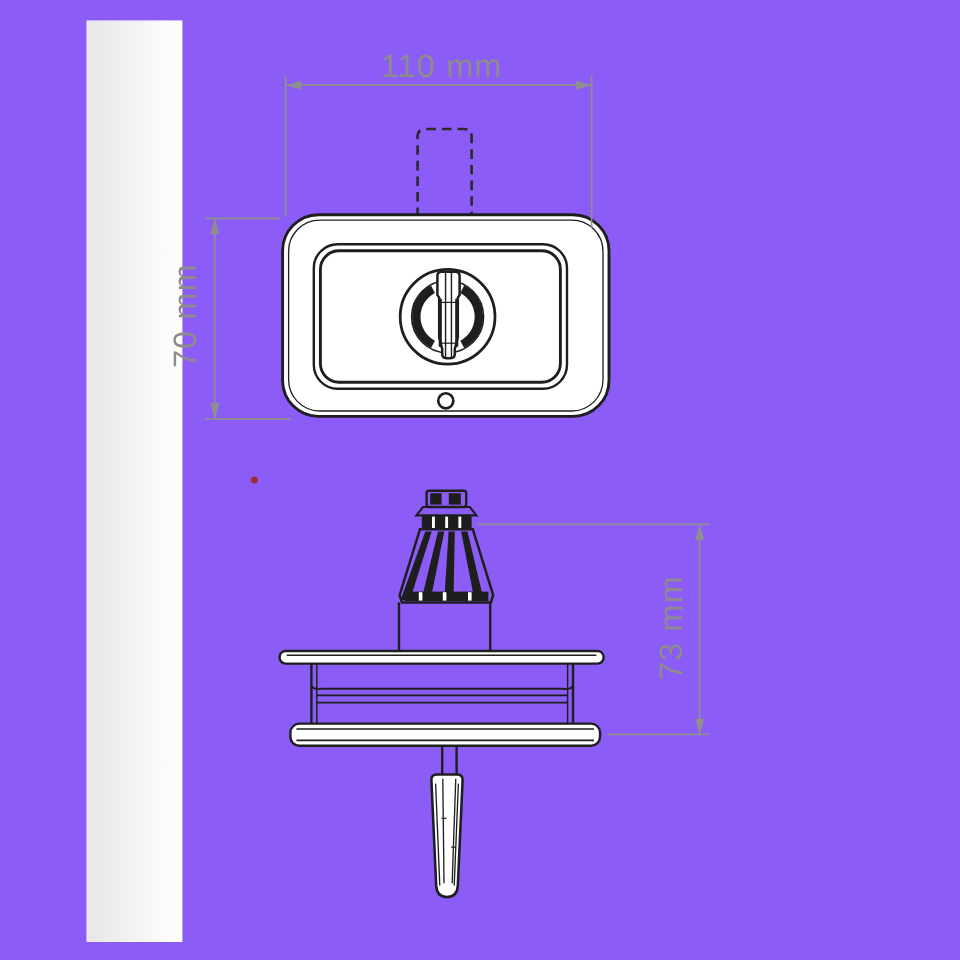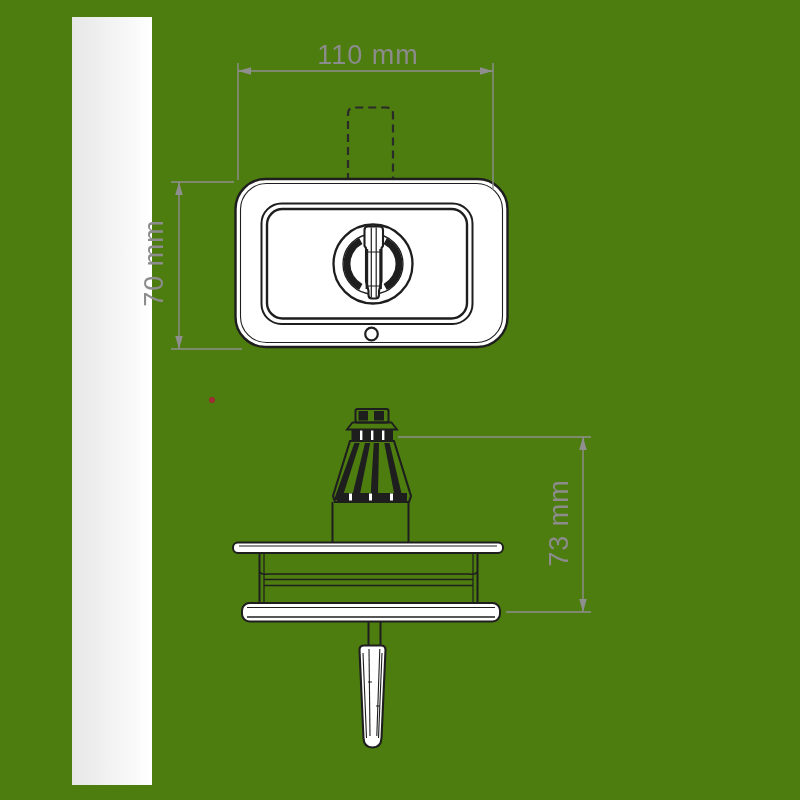--- a/index.html
+++ b/index.html
@@ -1,17 +1,17 @@
 <!DOCTYPE html>
 <html><head>
 <meta charset="utf-8">
 <style>
   html,body{margin:0;padding:0;background:#ffffff;}
   body{width:800px;height:800px;overflow:hidden;font-family:"Liberation Sans",sans-serif;}
-  .stage{position:relative;width:800px;height:800px;background:#4d7c0f;}
+  .stage{position:relative;width:800px;height:800px;background:#8b5cf6;}
   svg{position:absolute;left:0;top:0;}
   .dim-text{font-size:27px;letter-spacing:1px;}
 </style>
 </head>
 <body>
 
 <div class="stage">
 <svg width="800" height="800" viewBox="0 0 800 800">
   <defs>
     <linearGradient id="pageShade" x1="0" y1="0" x2="1" y2="0">

